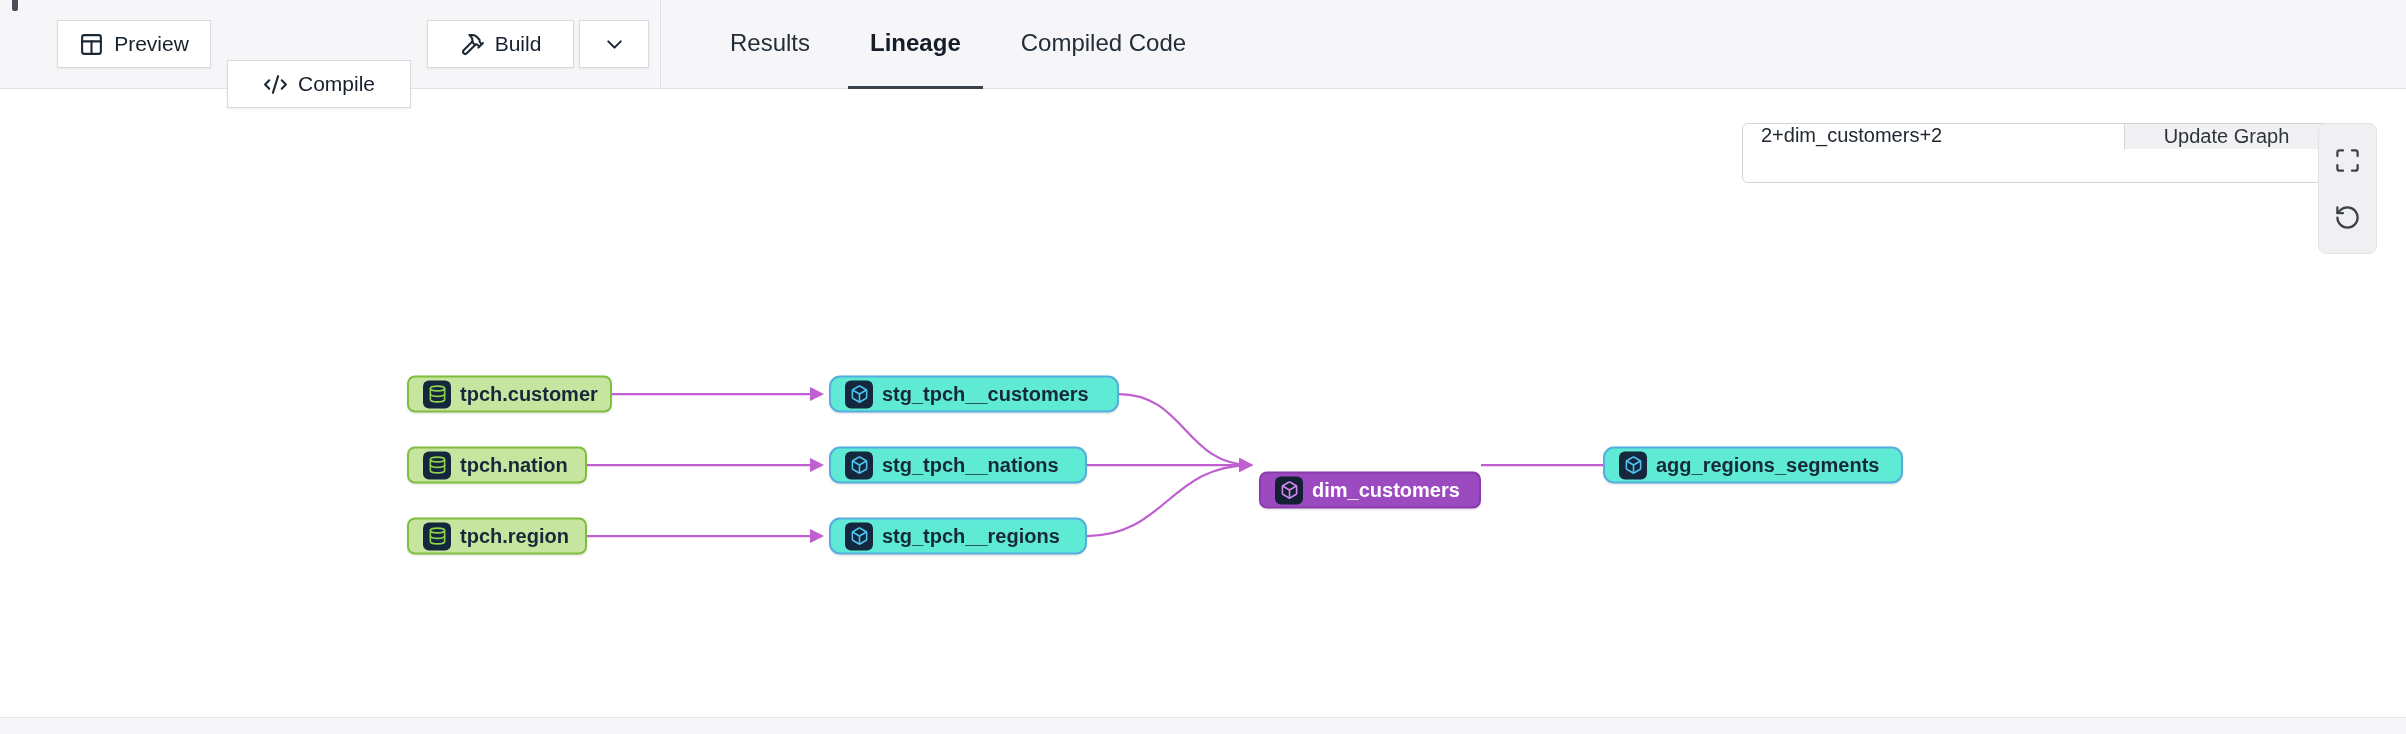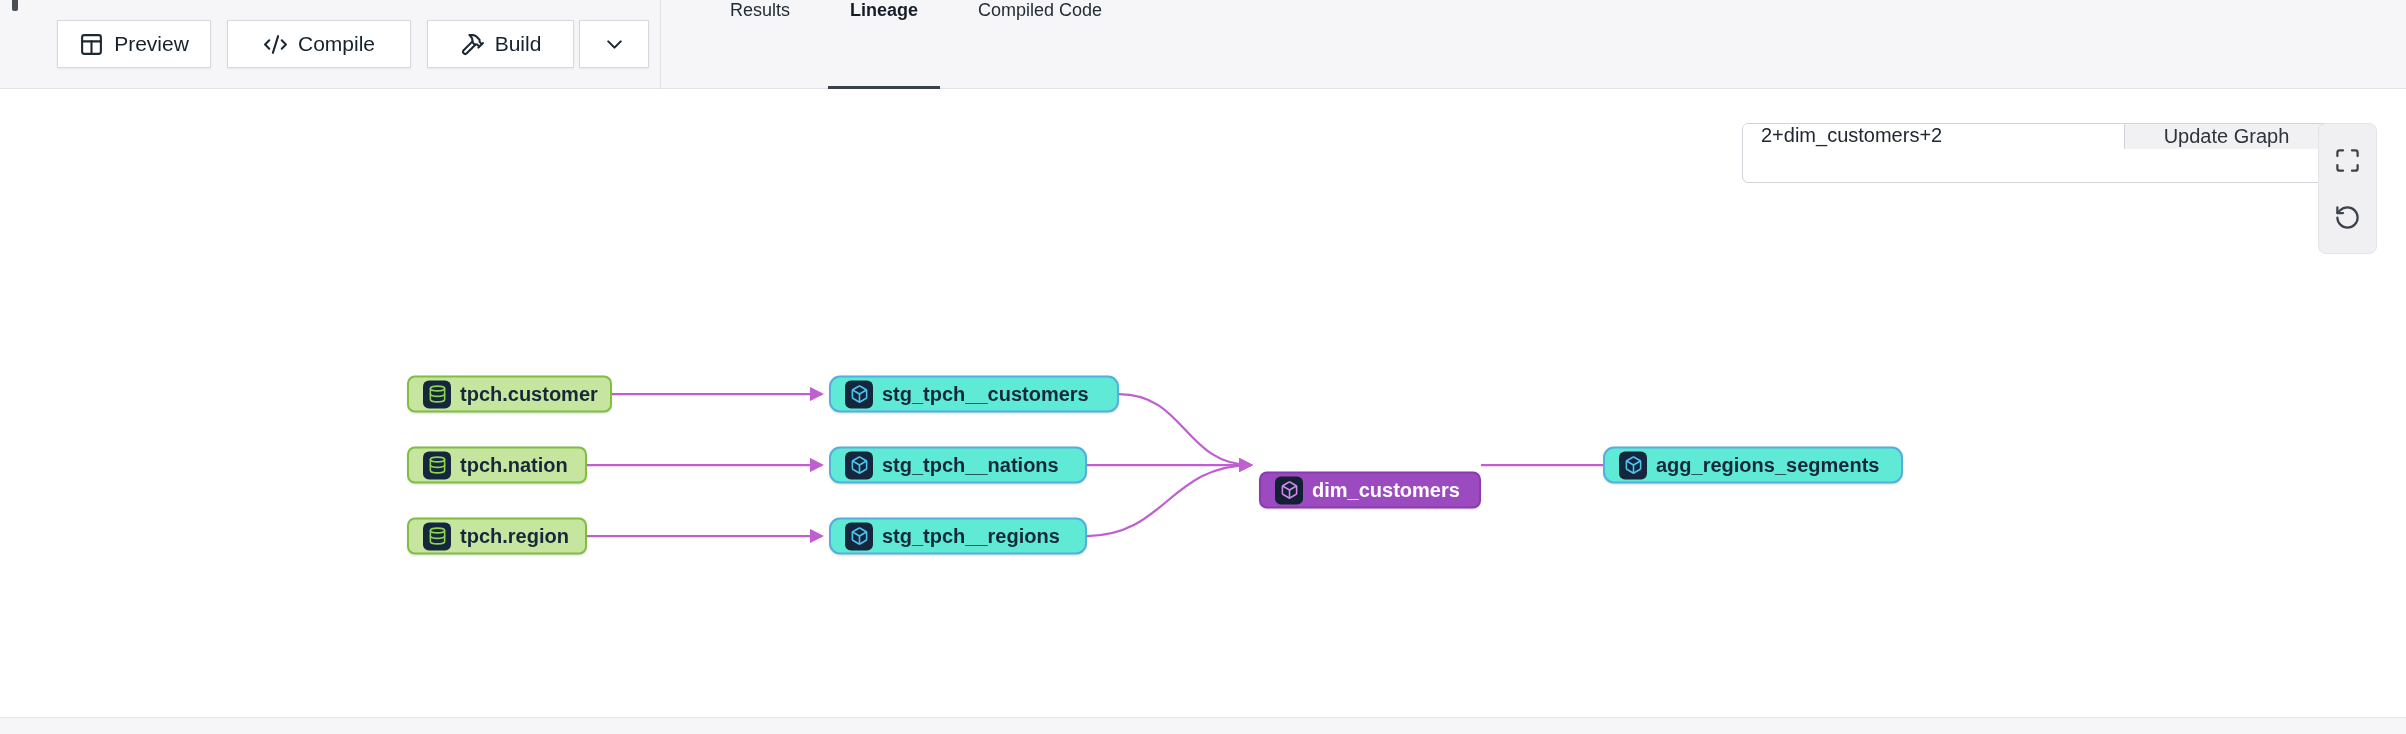--- a/index.html
+++ b/index.html
@@ -40,23 +40,23 @@
   .tb-btn svg { width: 25px; height: 25px; color: #1c2833; flex: 0 0 auto; }
   .toolbar-divider {
     position: absolute; left: 660px; top: 0;
     width: 1px; height: 89px; background: #e0e0e5;
   }
   .tabs {
     position: absolute; left: 660px; top: 0; height: 89px;
     display: flex; align-items: stretch; padding-left: 40px;
   }
   .tab {
-    display: flex; align-items: flex-start;
+    display: flex; align-items: center;
     padding: 0 22px; margin: 0 8px;
-    font-size: 18px; color: #232d38;
+    font-size: 24px; color: #232d38;
     border-bottom: 3px solid transparent;
     box-sizing: border-box; cursor: pointer;
     white-space: nowrap;
   }
   .tab.active { font-weight: 600; color: #151e28; border-bottom-color: #3a414b; }
 
   
   .canvas {
     position: absolute; left: 0; top: 89px;
     width: 2406px; height: 628px;
@@ -164,21 +164,21 @@
     <span style="display:flex;">
       <svg viewBox="0 0 24 24" fill="none" stroke="currentColor" stroke-width="2" stroke-linecap="round" stroke-linejoin="round">
           <rect x="3" y="3" width="18" height="18" rx="2"></rect>
           <path d="M3 9h18"></path>
           <path d="M12 9v12"></path>
         </svg>
     </span>
     <span>Preview</span>
   </div>
 
-  <div class="tb-btn" style="left:227px; width:184px;">
+  <div class="tb-btn" style="left:227px; width:184px;margin-top:40px;">
     <span style="display:flex;">
       <svg viewBox="0 0 24 24" fill="none" stroke="currentColor" stroke-width="2" stroke-linecap="round" stroke-linejoin="round">
           <path d="m18 16 4-4-4-4"></path>
           <path d="m6 8-4 4 4 4"></path>
           <path d="m14.5 4-5 16"></path>
         </svg>
     </span>
     <span>Compile</span>
   </div>
 

